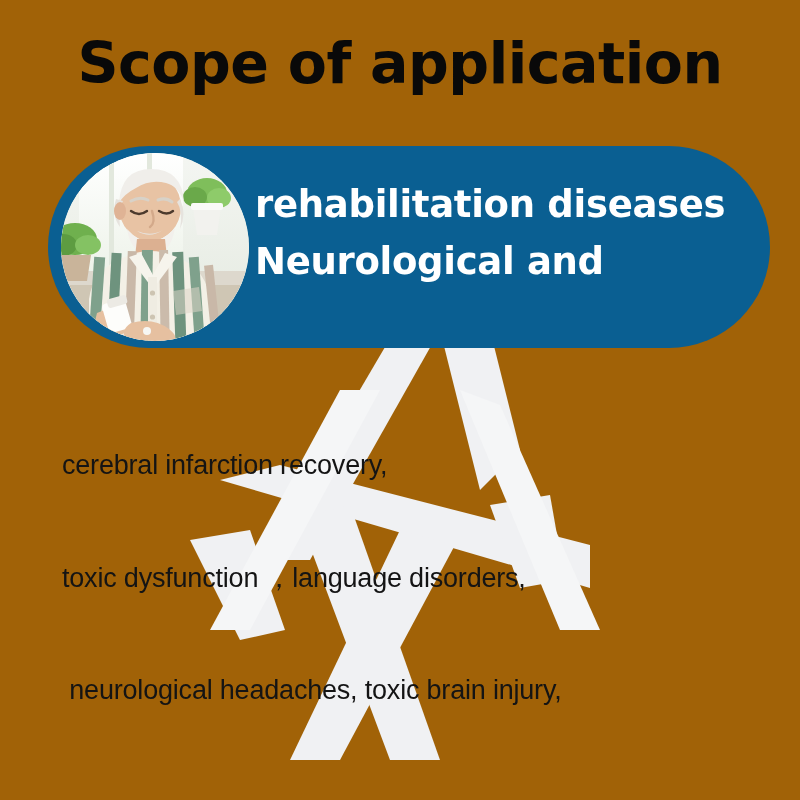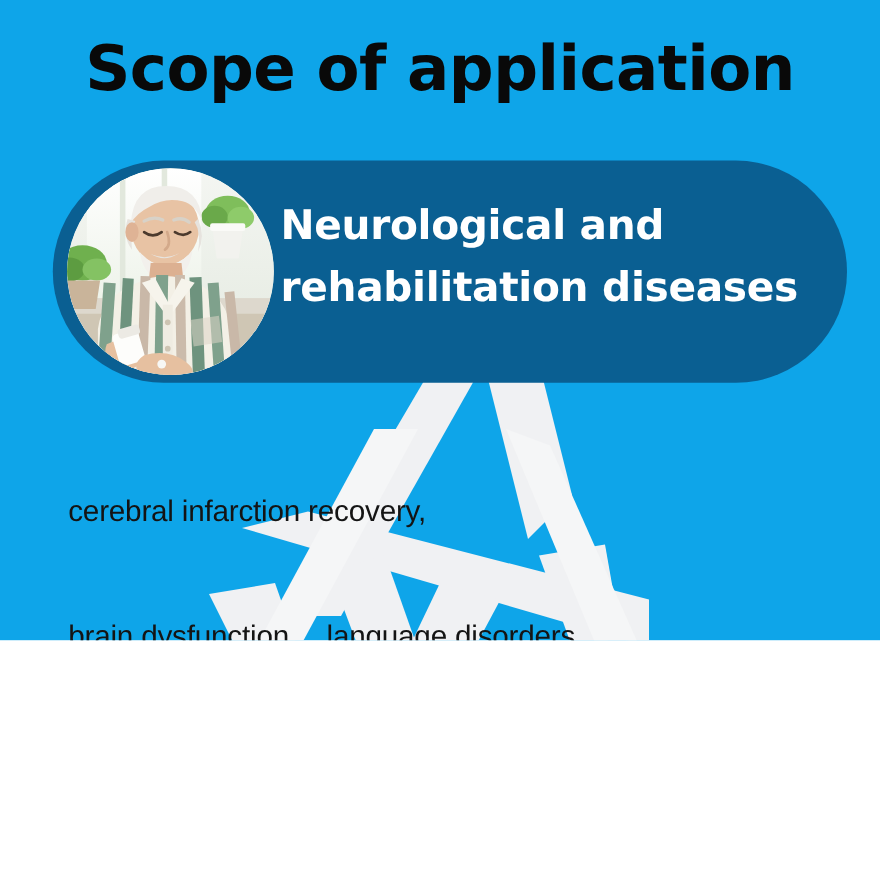--- a/index.html
+++ b/index.html
@@ -11,22 +11,22 @@
     width: 800px;
     height: 800px;
     background: #ffffff;
     font-family: "Liberation Sans", sans-serif;
     overflow: hidden;
   }
 
   #page {
     position: relative;
     width: 800px;
-    height: 582px;
-    background: #0ea5e9;
+    height: 800px;
+    background: #a16207;
     overflow: hidden;
   }
 
   
   .watermark {
     position: absolute;
     left: 50%;
     top: 330px;
     transform: translateX(-50%);
     width: 420px;
@@ -220,28 +220,28 @@
           <path d="M36 160 q14 -8 28 2 q8 7 2 16 q-12 10 -26 2 q-8 -10 -4 -20 Z" fill="#e6c0a0"></path>
           <rect x="44" y="148" width="24" height="30" rx="4" fill="#fdfdfb" transform="rotate(-16 56 163)"></rect>
           <rect x="46" y="144" width="20" height="9" rx="3" fill="#eceae4" transform="rotate(-16 56 148)"></rect>
           <path d="M70 170 q22 -6 38 6 q10 8 4 12 l-46 0 q-8 -10 4 -18 Z" fill="#e6c0a0"></path>
           <circle cx="86" cy="178" r="4" fill="#f7f7f4"></circle>
         </g>
       </svg>
     </div>
 
     <div class="banner-text">
+      <span class="bline">rehabilitation diseases</span>
       <span class="bline">Neurological and</span>
-      <span class="bline">rehabilitation diseases</span>
     </div>
   </div>
 
   <div class="body-copy">
     <span class="tline">cerebral infarction recovery,</span>
-    <span class="tline">brain dysfunction ，language disorders,</span>
+    <span class="tline">toxic dysfunction ，language disorders,</span>
     <span class="tline"> neurological headaches, toxic brain injury,</span>
     
     
     
     
     
     
   </div>
 
 </div>

